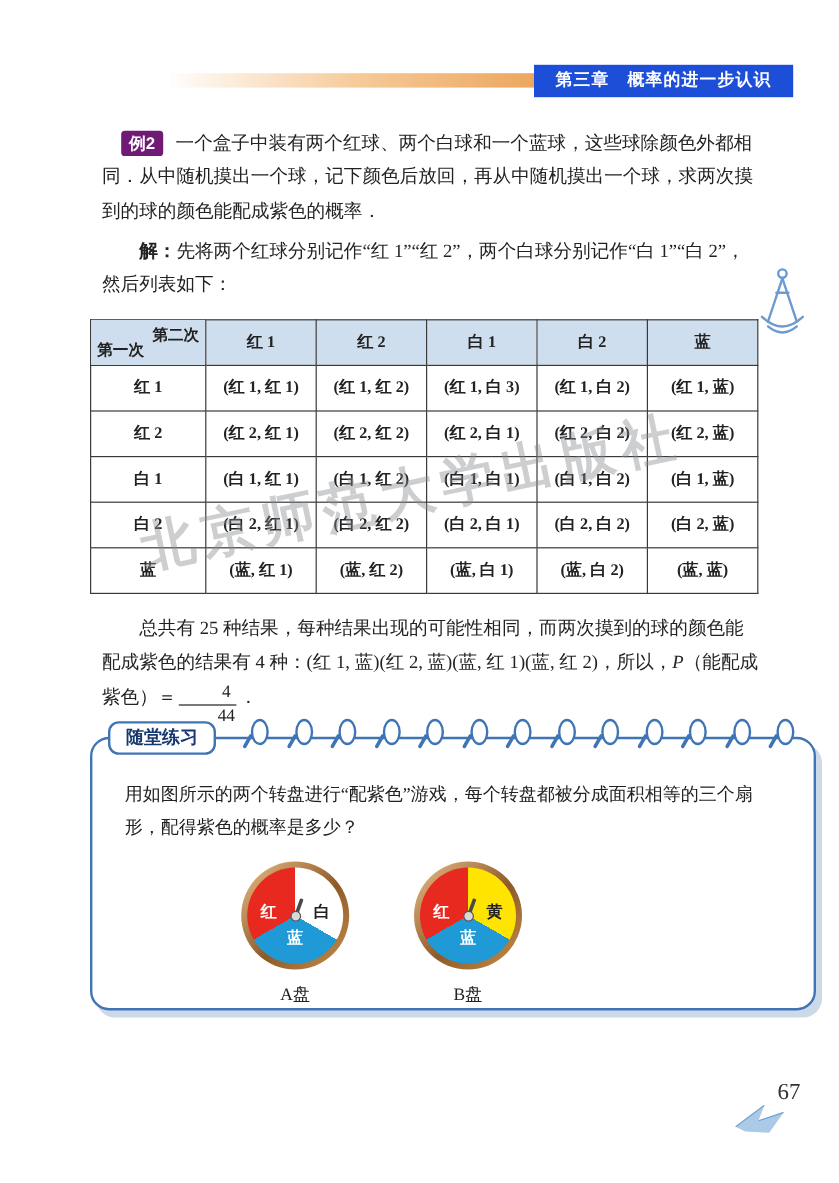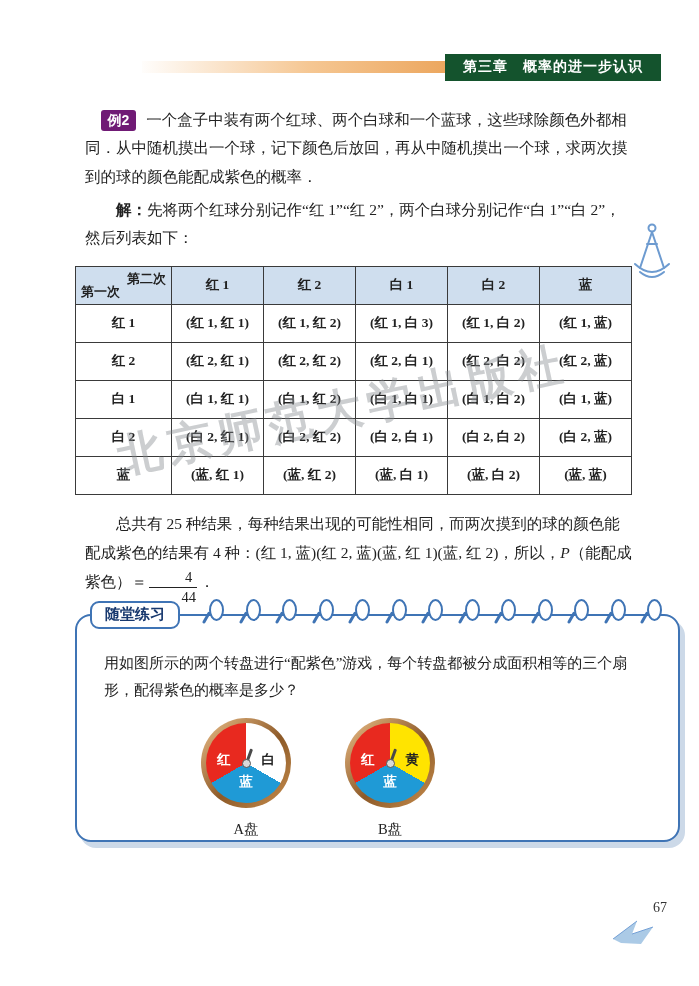--- a/index.html
+++ b/index.html
@@ -12,21 +12,21 @@
   }
   .page {
     position:relative; width:699px; height:986px;
     background:#ffffff; overflow:hidden;
   }
 
   
   .chapter-header { position:absolute; top:55px; left:142px; right:38px; height:24px; display:flex; align-items:center; }
   .accent-bar { flex:1; height:12px; background:linear-gradient(to right, rgba(246,196,142,0.03), rgba(243,185,120,0.8) 55%, #eca75f); }
   .chapter-banner {
-    background:#14532d; color:#fff; white-space:nowrap;
+    background:#1d4ed8; color:#fff; white-space:nowrap;
     font-family:"Liberation Sans","DejaVu Sans",sans-serif;
     font-weight:bold; font-size:14px; letter-spacing:1px;
     padding:4px 18px 5px 18px;
   }
 
   
   .content { position:absolute; top:106px; left:85px; width:547px; }
   .example-para { margin:0; font-size:15.5px; line-height:1.83; text-indent:1em; }
   .example-badge {
     display:inline-block; background:#701a75; color:#fff;
@@ -111,21 +111,21 @@
     position:absolute; top:428px; left:118px; z-index:5;
     font-size:45px; font-weight:bold; letter-spacing:6px;
     color:#878c91; opacity:0.42; white-space:nowrap;
     transform:rotate(-12deg); transform-origin:0 50%;
     pointer-events:none;
   }
   .compass { position:absolute; right:22px; top:222px; width:50px; height:64px; }
   .pagefoot { position:absolute; right:28px; bottom:40px; width:60px; height:46px; }
   .page-number {
     position:absolute; right:4px; top:0;
-    font-size:14px; color:#333; font-family:"Liberation Serif","DejaVu Serif",serif;
+    font-size:19px; color:#333; font-family:"Liberation Serif","DejaVu Serif",serif;
   }
   .fish { position:absolute; left:0; bottom:0; }
 </style>
 </head>
 <body>
 
 <div class="page">
 
   <div class="chapter-header">
     <div class="accent-bar"></div>

